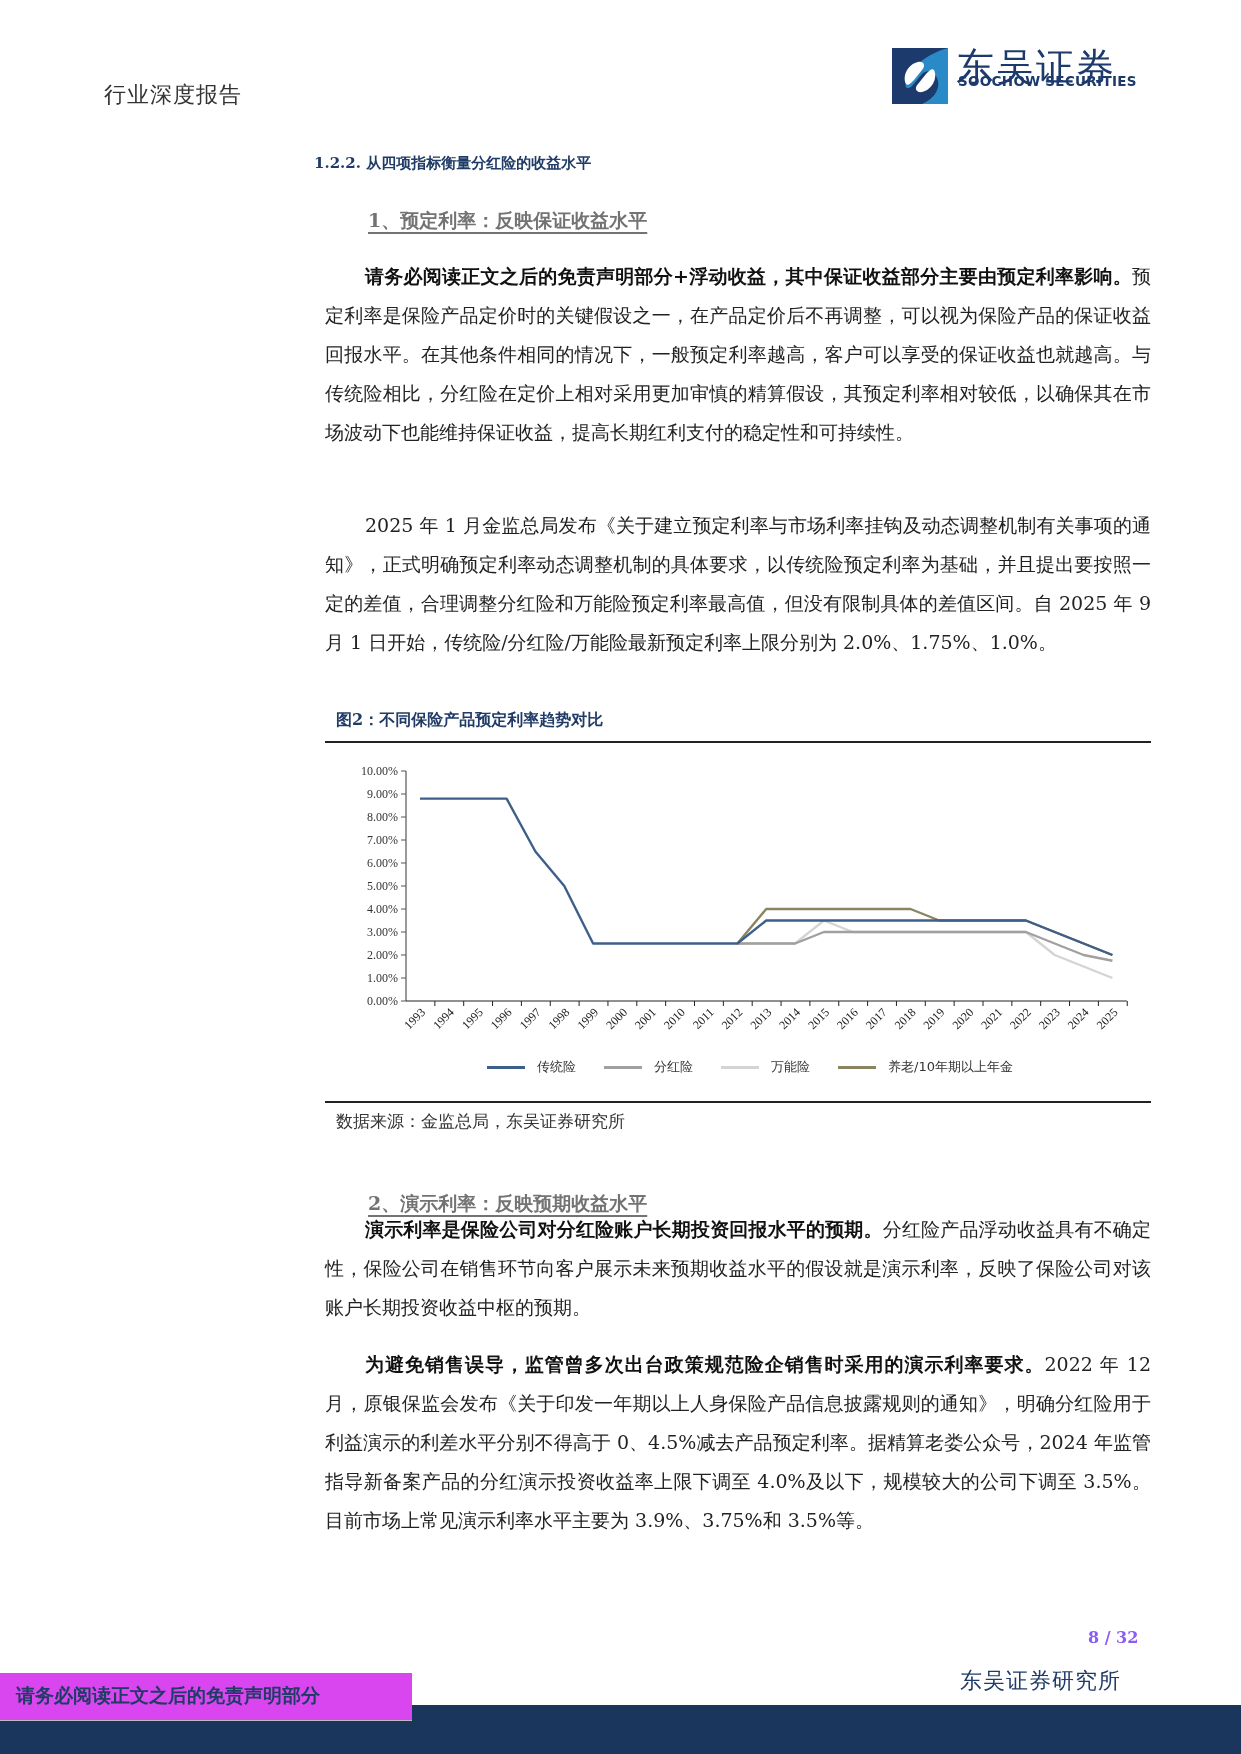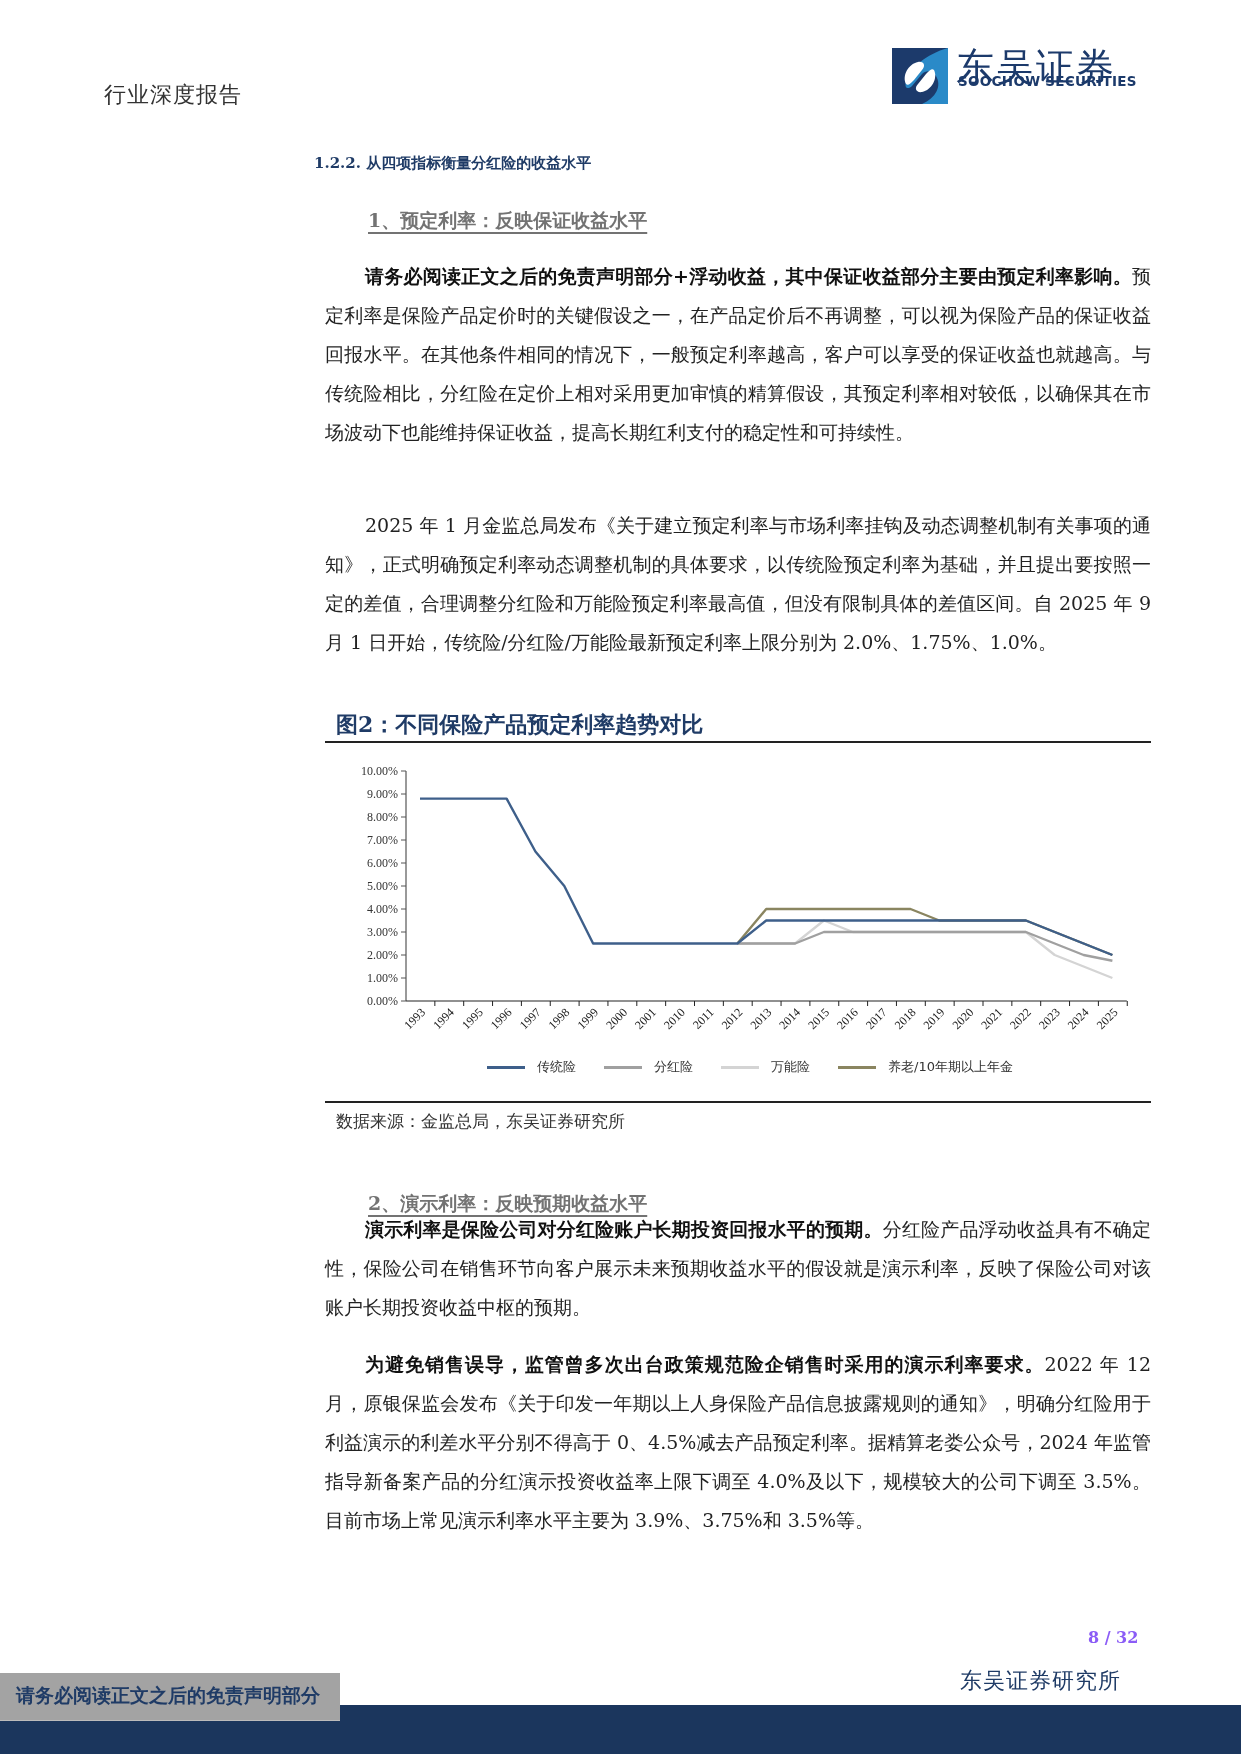--- a/index.html
+++ b/index.html
@@ -27,21 +27,21 @@
   .sub-title {
     position: absolute; left: 368px; font-size: 19px; font-weight: bold; color: #737373;
     text-decoration: underline; text-underline-offset: 5px; text-decoration-thickness: 2px;
   }
   .para {
     position: absolute; left: 325px; width: 826px; font-size: 19px; line-height: 39px; color: #222;
     text-align: justify; text-indent: 40px; margin: 0;
   }
   .para b { font-weight: bold; color: #111; }
   .fig-title {
-    position: absolute; left: 336px; top: 710px; font-size: 22px; font-weight: bold; color: #1f3b66;
+    position: absolute; left: 336px; top: 710px; font-size: 16px; font-weight: bold; color: #1f3b66;
   }
   .fig-rule-top { position: absolute; left: 325px; top: 741px; width: 826px; height: 2px; background: #222; }
   .fig-rule-bottom { position: absolute; left: 325px; top: 1101px; width: 826px; height: 2px; background: #222; }
   .chart { position: absolute; left: 325px; top: 745px; width: 826px; height: 355px; }
   .chart svg text { font-family: "Liberation Serif", serif; }
   .legend {
     position: absolute; left: 487px; top: 1058px; display: flex; gap: 28px; font-size: 13px; color: #333;
     font-family: "DejaVu Sans", sans-serif;
   }
   .legend-item { display: flex; align-items: center; gap: 12px; }
@@ -51,21 +51,21 @@
   }
   .page-num {
     position: absolute; left: 1088px; top: 1628px; font-size: 16px; font-weight: bold; color: #8b5cf6;
   }
   .footer-brand {
     position: absolute; left: 960px; top: 1666px; font-size: 22px; color: #1f3b66;
     font-family: "DejaVu Sans", sans-serif; letter-spacing: 1px;
   }
   .footer-bar { position: absolute; left: 0; top: 1705px; width: 1241px; height: 49px; background: #1b365d; }
   .footer-disclaimer {
-    position: absolute; left: 0; top: 1673px; width: 340px; height: 47px; background: #a3a3a3;
+    position: absolute; left: 0; top: 1673px; width: 412px; height: 47px; background: #d946ef;
     border-bottom: 1px solid #bbb;
   }
   .footer-disclaimer span {
     position: absolute; left: 16px; top: 10px; font-size: 19px; font-weight: bold; color: #1f3b66;
     font-family: "DejaVu Sans", sans-serif;
   }
 </style>
 </head>
 <body>
 

